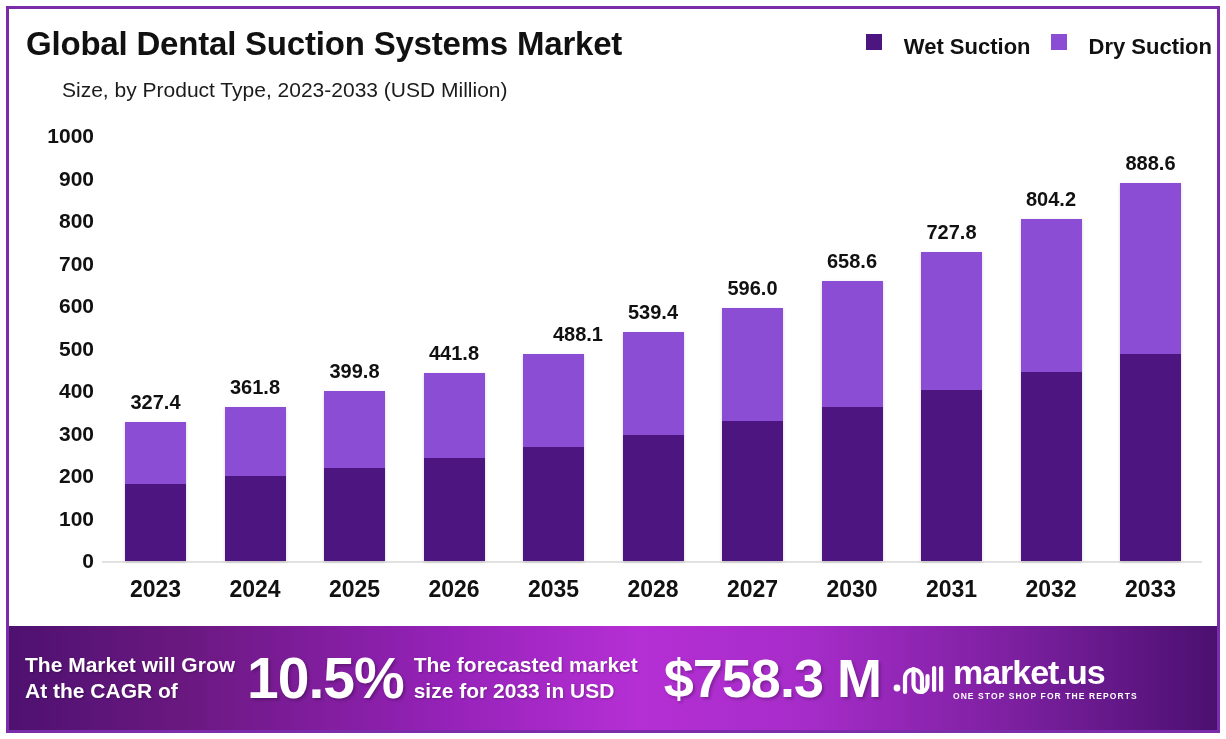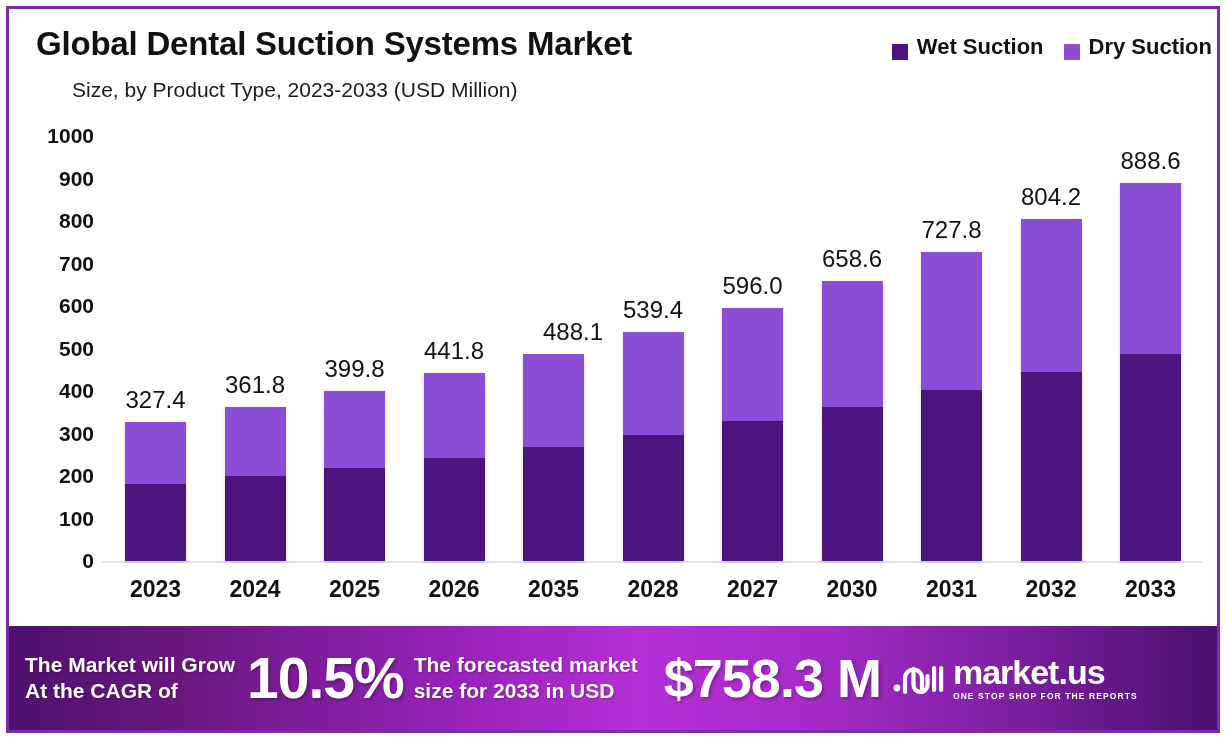--- a/index.html
+++ b/index.html
@@ -18,21 +18,21 @@
   #frame {
     position: absolute;
     left: 6px; top: 6px;
     width: 1214px; height: 727px;
     border: 3px solid #7b2cab;
     pointer-events: none;
   }
   
   #header {
     position: absolute;
-    left: 36px; top: 24px;
+    left: 26px; top: 24px;
     width: 1182px; height: 100px;
   }
   #title {
     font-size: 33px;
     font-weight: bold;
     color: #111111;
     letter-spacing: -0.2px;
     line-height: 40px;
     white-space: nowrap;
   }
@@ -43,21 +43,21 @@
     color: #1b1b1b;
     white-space: nowrap;
   }
   #legend {
     position: absolute;
     right: 14px; top: 34px;
     display: flex;
     align-items: center;
     gap: 20px;
   }
-  .legend-item { display: flex; align-items: flex-end; gap: 9px; }
+  .legend-item { display: flex; align-items: flex-start; gap: 22px; }
   .legend-swatch { width: 16px; height: 16px; display: block; }
   .legend-label {
     font-size: 22px;
     font-weight: bold;
     color: #111111;
     white-space: nowrap;
   }
   
   #plot {
     position: absolute;
@@ -99,22 +99,22 @@
     height: 425px;
     display: flex;
     flex-direction: column;
     justify-content: flex-end;
     align-items: center;
   }
   .bar-value {
     position: absolute;
     left: 0; width: 99px;
     text-align: center;
-    font-size: 24px;
-    font-weight: normal;
+    font-size: 20px;
+    font-weight: bold;
     color: #111111;
     white-space: nowrap;
   }
   .bar-stack {
     width: 61px;
     display: flex;
     flex-direction: column;
     justify-content: flex-end;
     box-shadow: 0 1px 3px rgba(0,0,0,0.18);
   }

